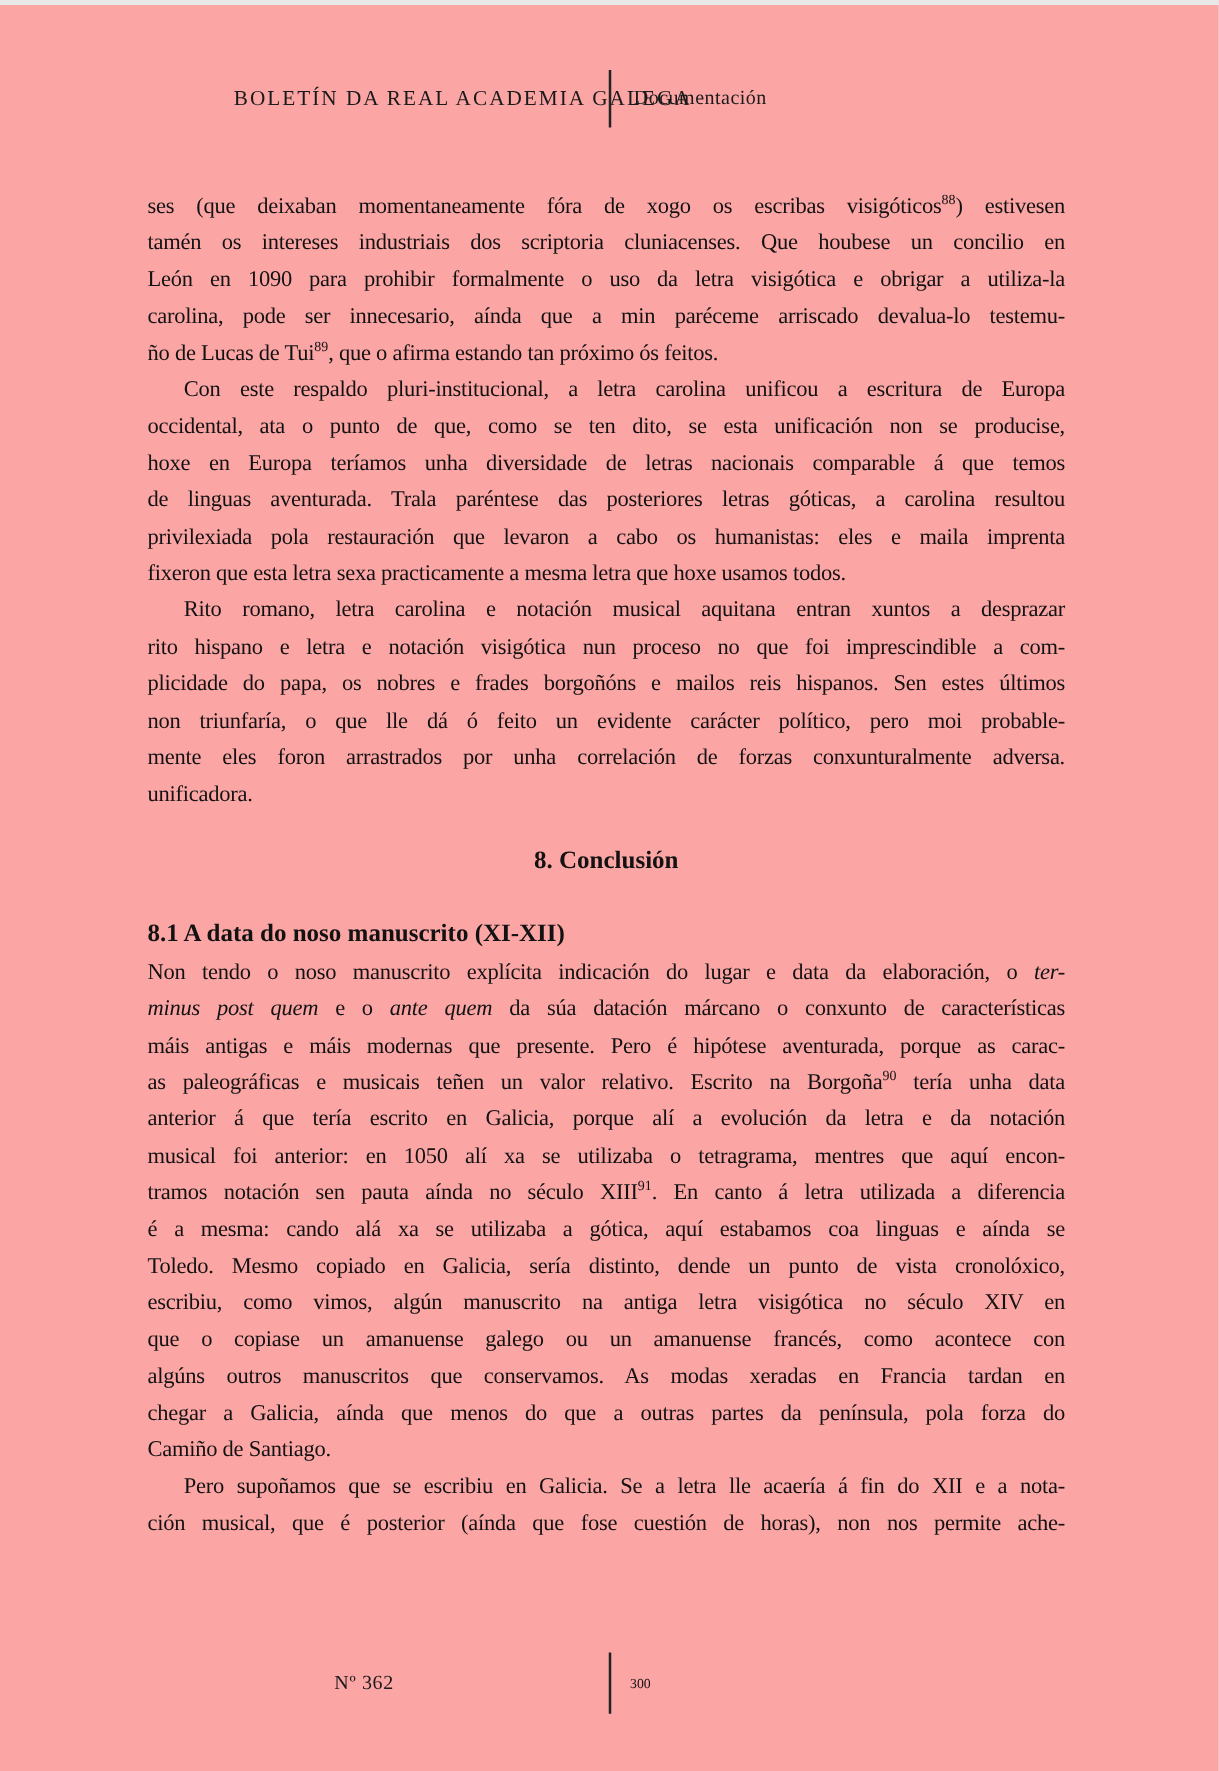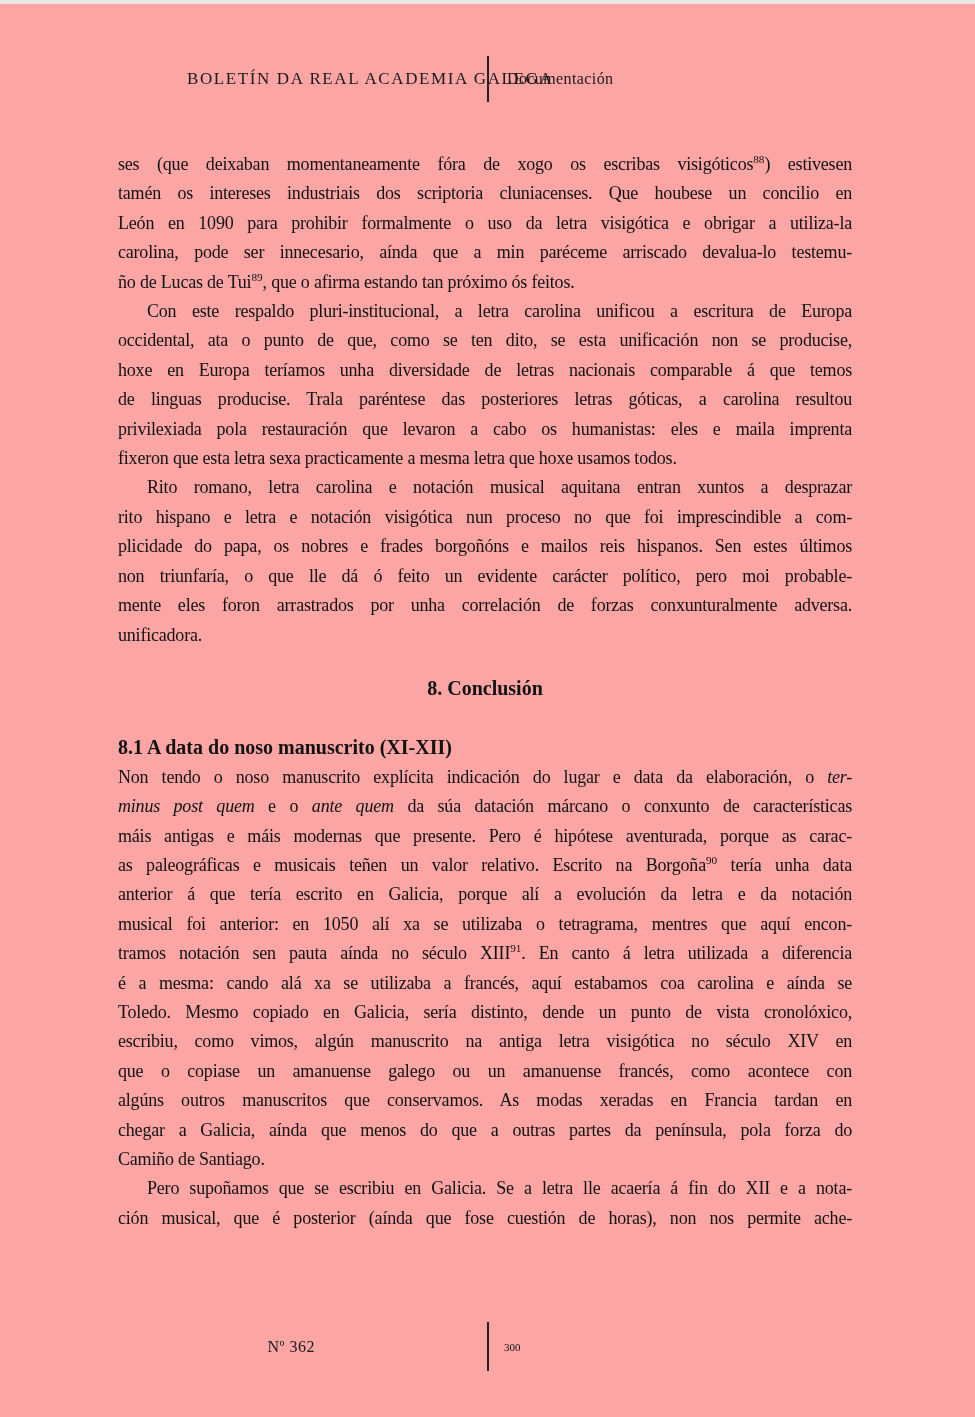--- a/index.html
+++ b/index.html
@@ -82,21 +82,21 @@
         <div class="line">ses (que deixaban momentaneamente fóra de xogo os escribas visigóticos<span class="sup">88</span>) estivesen</div>
         <div class="line">tamén os intereses industriais dos scriptoria cluniacenses. Que houbese un concilio en</div>
         <div class="line">León en 1090 para prohibir formalmente o uso da letra visigótica e obrigar a utiliza-la</div>
         <div class="line">carolina, pode ser innecesario, aínda que a min paréceme arriscado devalua-lo testemu-</div>
         <div class="line last">ño de Lucas de Tui<span class="sup">89</span>, que o afirma estando tan próximo ós feitos.</div>
       </div>
       <div class="para">
         <div class="line indent">Con este respaldo pluri-institucional, a letra carolina unificou a escritura de Europa</div>
         <div class="line">occidental, ata o punto de que, como se ten dito, se esta unificación non se producise,</div>
         <div class="line">hoxe en Europa teríamos unha diversidade de letras nacionais comparable á que temos</div>
-        <div class="line">de linguas producise. Trala paréntese das posteriores letras góticas, a carolina resultou</div>
+        <div class="line">de linguas aventurada. Trala paréntese das posteriores letras góticas, a carolina resultou</div>
         <div class="line">privilexiada pola restauración que levaron a cabo os humanistas: eles e maila imprenta</div>
         <div class="line last">fixeron que esta letra sexa practicamente a mesma letra que hoxe usamos todos.</div>
       </div>
       <div class="para">
         <div class="line indent">Rito romano, letra carolina e notación musical aquitana entran xuntos a desprazar</div>
         <div class="line">rito hispano e letra e notación visigótica nun proceso no que foi imprescindible a com-</div>
         <div class="line">plicidade do papa, os nobres e frades borgoñóns e mailos reis hispanos. Sen estes últimos</div>
         <div class="line">non triunfaría, o que lle dá ó feito un evidente carácter político,  pero moi probable-</div>
         <div class="line">mente eles foron arrastrados por unha correlación de forzas conxunturalmente adversa.</div>
         <div class="line last">unificadora.</div>
@@ -104,21 +104,21 @@
       <div class="h1">8. Conclusión</div>
       <div class="h2">8.1 A data do noso manuscrito (XI-XII)</div>
       <div class="para">
         <div class="line">Non tendo o noso manuscrito explícita indicación do lugar e data da elaboración, o <span class="i">ter-</span></div>
         <div class="line"><span class="i">minus post quem</span> e o <span class="i">ante quem</span> da súa datación márcano o conxunto de características</div>
         <div class="line">máis antigas e máis modernas que presente. Pero é hipótese aventurada, porque as carac-</div>
         <div class="line">as paleográficas e musicais teñen un valor relativo. Escrito na Borgoña<span class="sup">90</span> tería unha data</div>
         <div class="line">anterior á que tería escrito en Galicia, porque alí a evolución da letra e da notación</div>
         <div class="line">musical foi anterior: en 1050 alí xa se utilizaba o tetragrama, mentres que aquí encon-</div>
         <div class="line">tramos notación sen pauta aínda no século XIII<span class="sup">91</span>. En canto á letra utilizada a diferencia</div>
-        <div class="line">é a mesma: cando alá xa se utilizaba a francés, aquí estabamos coa carolina e aínda se</div>
+        <div class="line">é a mesma: cando alá xa se utilizaba a gótica, aquí estabamos coa linguas e aínda se</div>
         <div class="line">Toledo. Mesmo copiado en Galicia, sería distinto, dende un punto de vista cronolóxico,</div>
         <div class="line">escribiu, como vimos, algún manuscrito na antiga letra visigótica no século XIV en</div>
         <div class="line">que o copiase un amanuense galego ou un amanuense francés, como acontece con</div>
         <div class="line">algúns outros manuscritos que conservamos. As modas xeradas en Francia tardan en</div>
         <div class="line">chegar a Galicia, aínda que menos do que a outras partes da península, pola forza do</div>
         <div class="line last">Camiño de Santiago.</div>
       </div>
       <div class="para">
         <div class="line indent">Pero supoñamos que se escribiu en Galicia. Se a letra lle acaería á fin do XII e a nota-</div>
         <div class="line">ción musical, que é posterior (aínda que fose cuestión de horas), non nos permite ache-</div>

